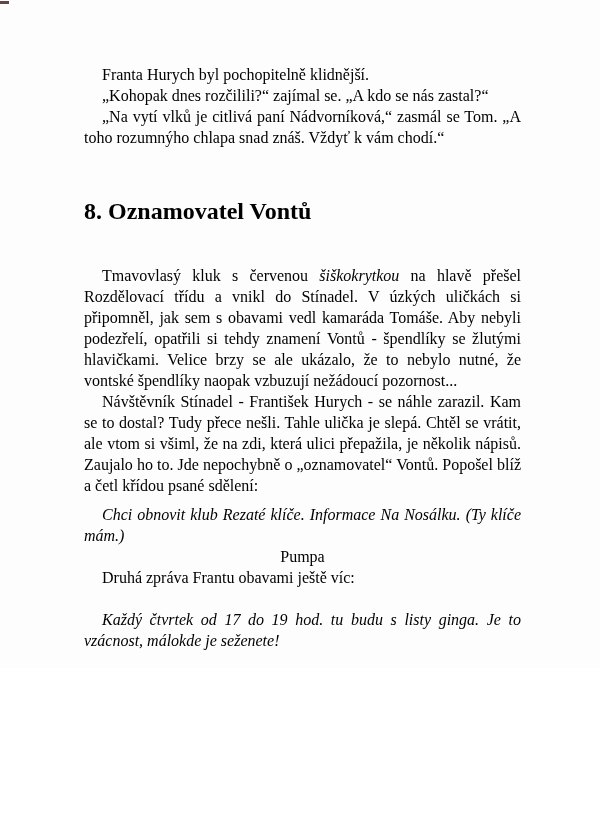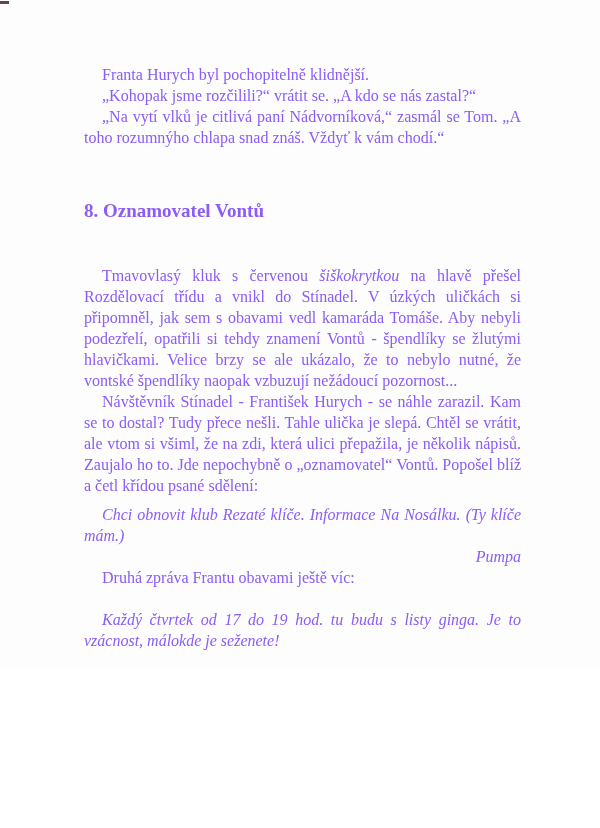--- a/index.html
+++ b/index.html
@@ -4,21 +4,21 @@
 <style>
   html, body { margin: 0; padding: 0; }
   body { background: #ffffff; }
   .page {
     position: relative;
     width: 600px;
     height: 668px;
     background: #fdfdfd;
     overflow: hidden;
     font-family: "Liberation Serif", "DejaVu Serif", serif;
-    color: #8b5cf6;
+    color: #000000;
   }
   .scan-mark {
     position: absolute;
     left: 0; top: 1px;
     width: 9px; height: 3px;
     background: #4a2626;
     opacity: .85;
   }
   .text-block {
     position: absolute;
@@ -28,55 +28,54 @@
   }
   p {
     margin: 0;
     font-size: 16px;
     line-height: 21px;
     text-align: justify;
     text-indent: 18px;
   }
   .chapter-heading {
     margin: 50px 0 0 0;
-    font-size: 19px;
+    font-size: 24px;
     line-height: 26px;
     font-weight: bold;
     text-indent: 0;
     text-align: left;
   }
   .after-heading { margin-top: 41px; }
   .note {
     font-style: italic;
     margin-top: 8px;
   }
   .note-2 { margin-top: 21px; }
   .signature {
-    text-align: right;
+    text-align: center;
     text-indent: 0;
-    font-style: italic;
   }
   .page-number {
     position: absolute;
     left: 0; right: 0;
     top: 774px;
     text-align: center;
     font-size: 13px;
     font-weight: bold;
   }
 </style>
 </head>
 <body>
 
 <div class="page">
   <div class="scan-mark"></div>
 
   <div class="text-block">
     <p>Franta Hurych byl pochopitelně klidnější.</p>
-    <p>„Kohopak jsme rozčilili?“ vrátit se. „A kdo se nás zastal?“</p>
+    <p>„Kohopak dnes rozčilili?“ zajímal se. „A kdo se nás zastal?“</p>
     <p>„Na vytí vlků je citlivá paní Nádvorníková,“ zasmál se Tom. „A toho rozumnýho chlapa snad znáš. Vždyť k vám chodí.“</p>
 
     <p class="chapter-heading">8. Oznamovatel Vontů</p>
 
     <p class="after-heading"><span>Tmavovlasý kluk s červenou </span><i>šiškokrytkou</i><span> na hlavě přešel Rozdělovací třídu a vnikl do Stínadel. V úzkých uličkách si připomněl, jak sem s obavami vedl kamaráda Tomáše. Aby nebyli podezřelí, opatřili si tehdy znamení Vontů - špendlíky se žlutými hlavičkami. Velice brzy se ale ukázalo, že to nebylo nutné, že vontské špendlíky naopak vzbuzují nežádoucí pozornost...</span></p>
 
     <p>Návštěvník Stínadel - František Hurych - se náhle zarazil. Kam se to dostal? Tudy přece nešli. Tahle ulička je slepá. Chtěl se vrátit, ale vtom si všiml, že na zdi, která ulici přepažila, je několik nápisů. Zaujalo ho to. Jde nepochybně o „oznamovatel“ Vontů. Popošel blíž a četl křídou psané sdělení:</p>
 
     <p class="note">Chci obnovit klub Rezaté klíče. Informace Na Nosálku. (Ty klíče mám.)</p>
     <p class="signature">Pumpa</p>

